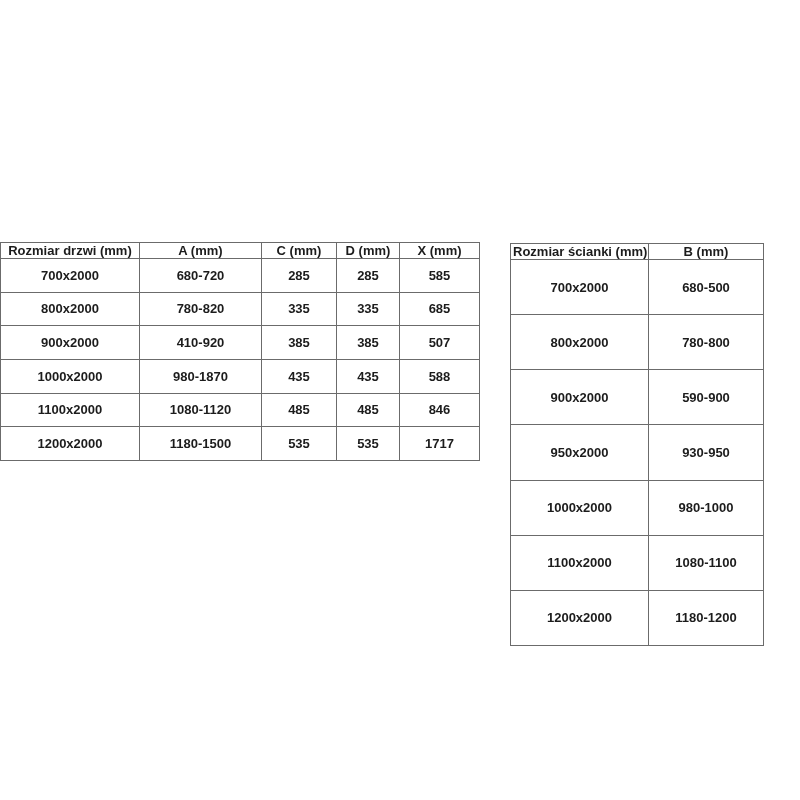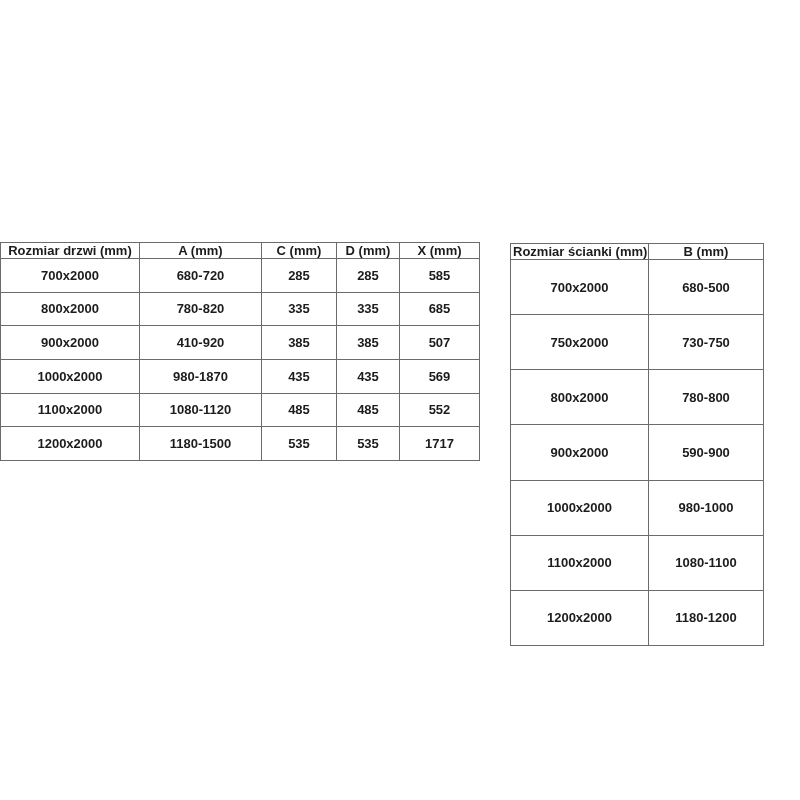--- a/index.html
+++ b/index.html
@@ -101,28 +101,28 @@
           <td>410-920</td>
           <td>385</td>
           <td>385</td>
           <td>507</td>
         </tr>
         <tr>
           <td>1000x2000</td>
           <td>980-1870</td>
           <td>435</td>
           <td>435</td>
-          <td>569</td>
+          <td>588</td>
         </tr>
         <tr>
           <td>1100x2000</td>
           <td>1080-1120</td>
           <td>485</td>
           <td>485</td>
-          <td>552</td>
+          <td>846</td>
         </tr>
         <tr>
           <td>1200x2000</td>
           <td>1180-1500</td>
           <td>535</td>
           <td>535</td>
           <td>1717</td>
         </tr>
       </tbody>
     </table>
@@ -136,30 +136,30 @@
           <th>Rozmiar ścianki (mm)</th>
           <th>B (mm)</th>
         </tr>
       </thead>
       <tbody>
         <tr>
           <td>700x2000</td>
           <td>680-500</td>
         </tr>
         <tr>
-          <td>750x2000</td>
-          <td>730-750</td>
-        </tr>
-        <tr>
           <td>800x2000</td>
           <td>780-800</td>
         </tr>
         <tr>
           <td>900x2000</td>
           <td>590-900</td>
+        </tr>
+        <tr>
+          <td>950x2000</td>
+          <td>930-950</td>
         </tr>
         <tr>
           <td>1000x2000</td>
           <td>980-1000</td>
         </tr>
         <tr>
           <td>1100x2000</td>
           <td>1080-1100</td>
         </tr>
         <tr>

